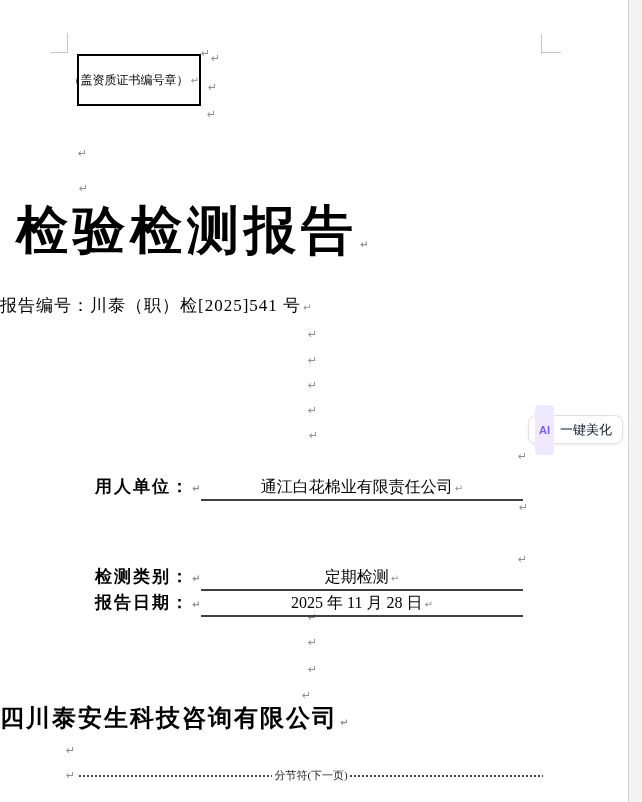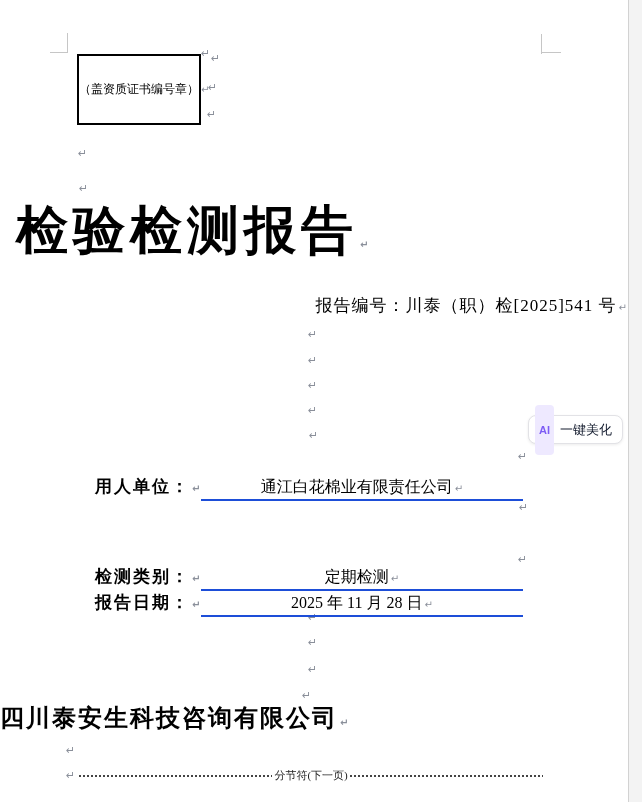--- a/index.html
+++ b/index.html
@@ -20,23 +20,23 @@
     border-left: 1px solid #d2d2d2;
   }
   
   .crop { position: absolute; background: #c6c6c6; }
   .crop.v { width: 1px; height: 20px; }
   .crop.h { height: 1px; width: 18px; }
 
   
   .stamp-box {
     position: absolute; left: 77px; top: 54px;
-    width: 124px; height: 71px;
+    width: 124px; height: 52px;
     border: 2px solid #000;
-    display: flex; align-items: center; justify-content: flex-start;
+    display: flex; align-items: center; justify-content: flex-end;
     font-size: 12px; letter-spacing: 0px; white-space: nowrap;
   }
 
   
   .pmark {
     position: absolute;
     font-family: "DejaVu Sans", sans-serif;
     font-size: 11px; line-height: 11px;
     color: #8a8f9a;
   }
@@ -47,34 +47,34 @@
   }
 
   .doc-title {
     position: absolute; left: 16px; top: 196px; width: 628px;
     text-align: left;
     font-size: 52px; font-weight: bold; letter-spacing: 5px;
     white-space: nowrap;
   }
   .report-no {
     position: absolute; left: 0; top: 294px; width: 628px;
-    text-align: right; font-size: 17px; letter-spacing: 1px;
+    text-align: left; font-size: 17px; letter-spacing: 1px;
     white-space: nowrap;
   }
 
   
   .field-row { position: absolute; left: 95px; width: 430px; height: 28px; }
   .field-label {
     position: absolute; left: 0; bottom: 0;
     font-size: 17px; font-weight: bold; letter-spacing: 2px;
     white-space: nowrap;
   }
   .field-line {
     position: absolute; left: 106px; width: 322px; bottom: -3px;
-    border-bottom: 2px solid #1d4ed8;
+    border-bottom: 2px solid #404040;
     text-align: center; font-size: 16px;
     padding-bottom: 1px; white-space: nowrap;
   }
 
   .company {
     position: absolute; left: 0; top: 702px; width: 628px;
     font-size: 24px; font-weight: bold; letter-spacing: 2px;
     white-space: nowrap;
   }
 

